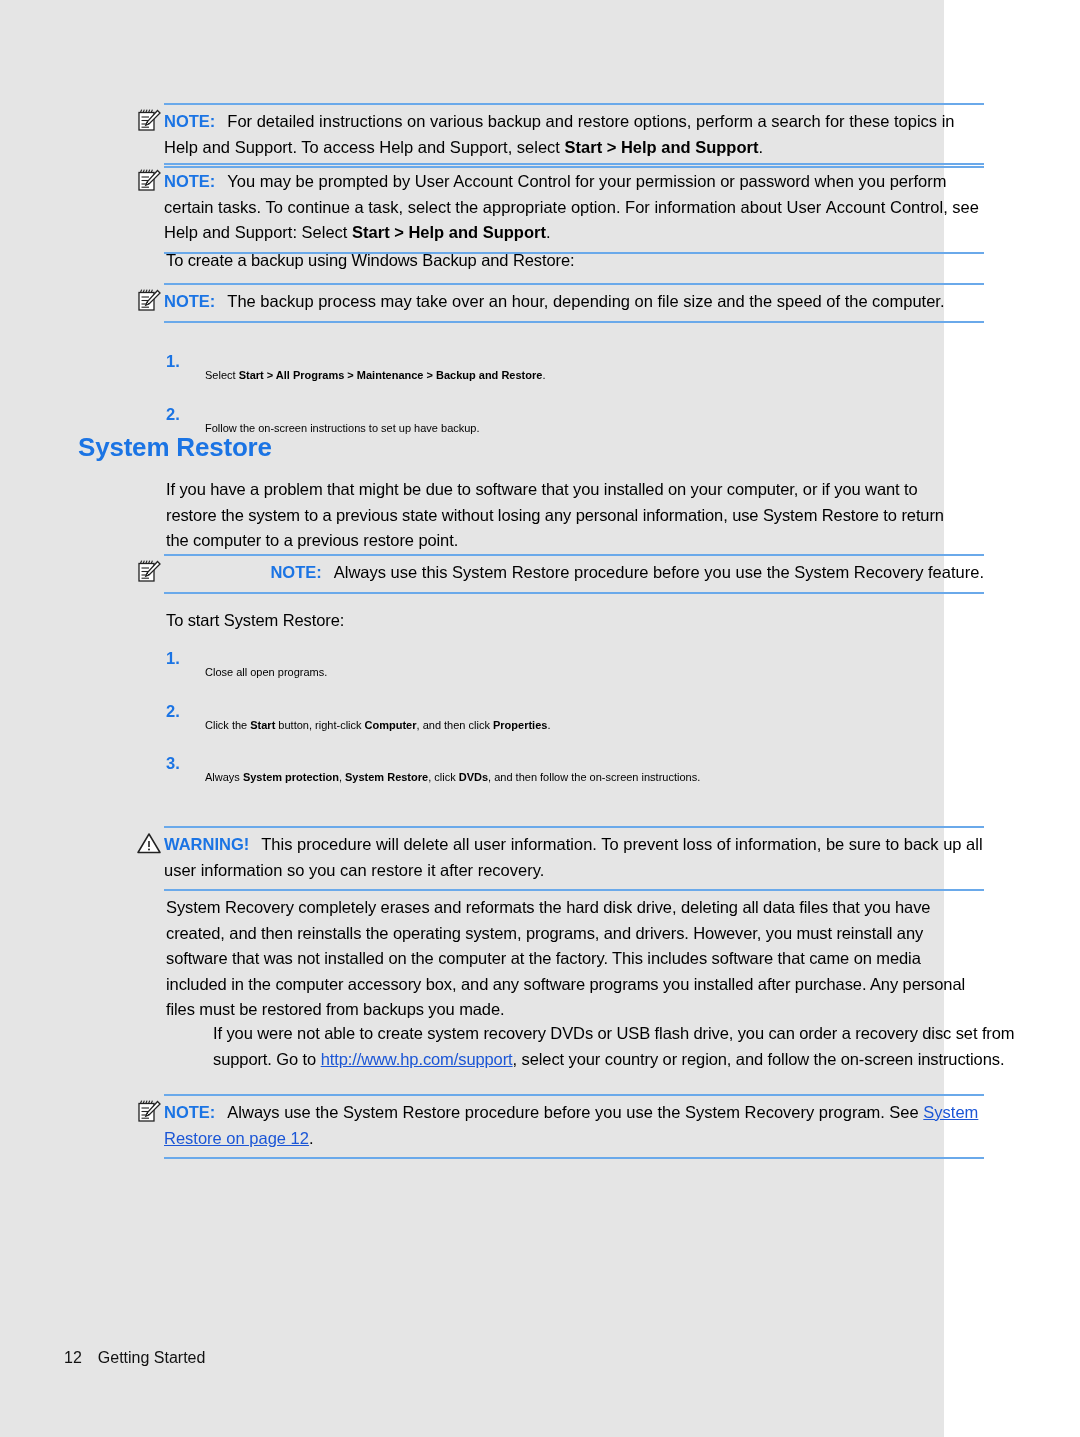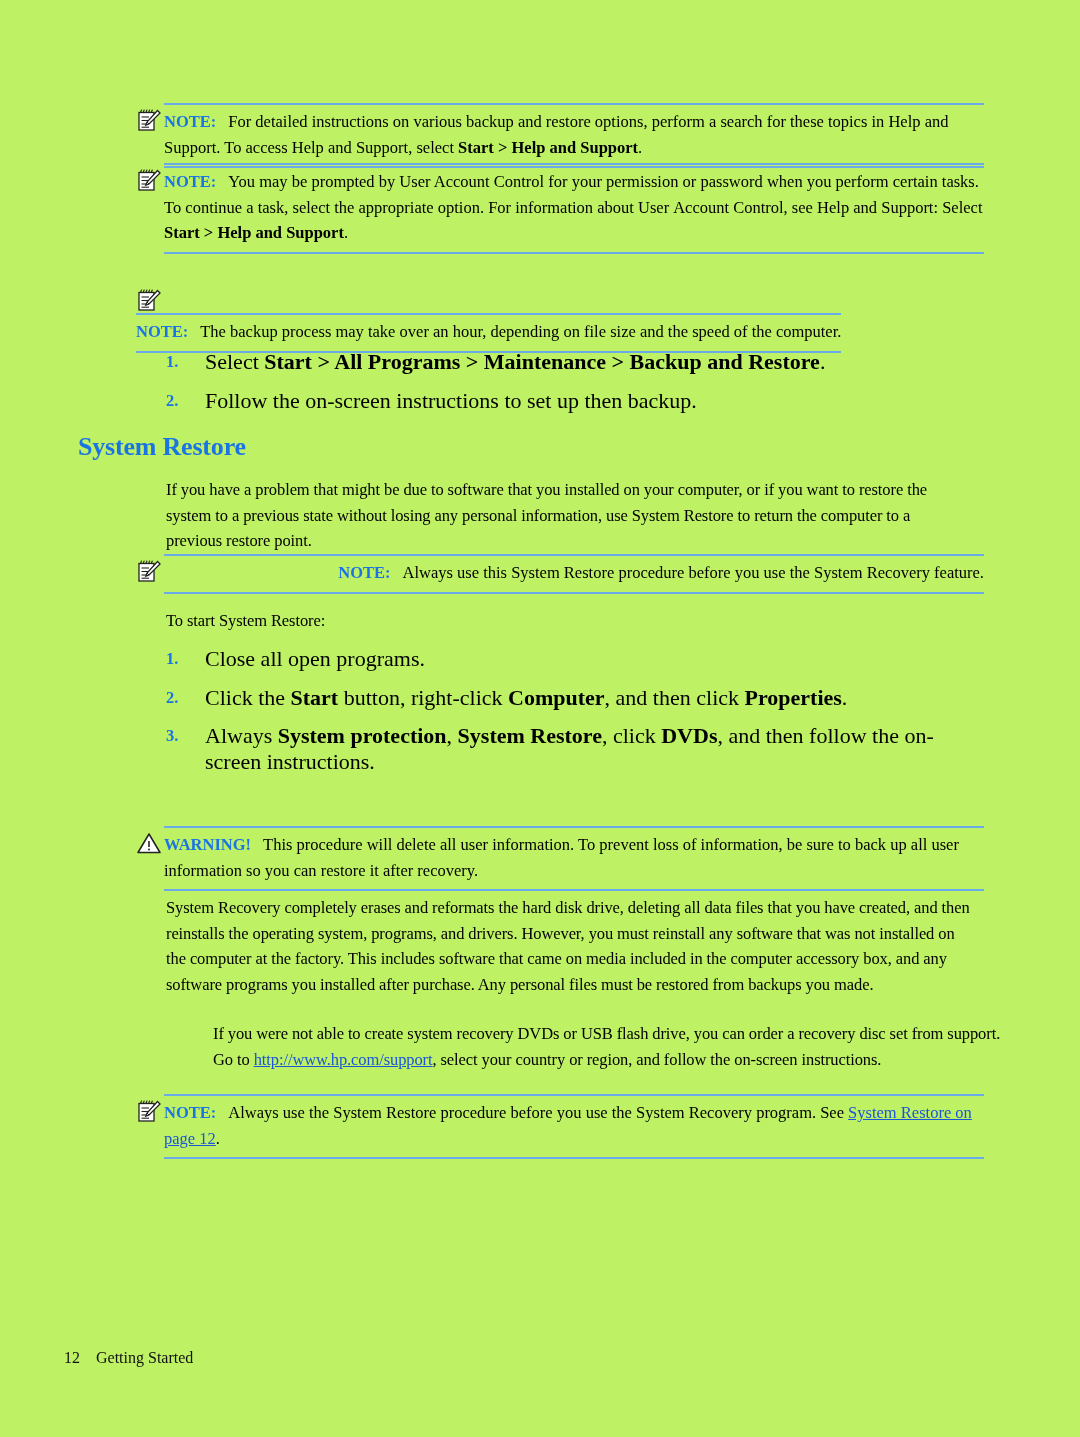--- a/index.html
+++ b/index.html
@@ -10,24 +10,23 @@
   body {
     width: 1080px;
     height: 1437px;
     font-family: "Liberation Sans", sans-serif;
     color: #000000;
     position: relative;
     overflow: hidden;
   }
   .page {
     position: relative;
-    width: 1080px;
+    width: 944px;
     height: 1437px;
-    background: #bef264;
-    font-family: Liberation Serif, serif;
+    background: #e5e5e5;
   }
   p, .para {
     margin: 0;
     font-size: 16.5px;
     line-height: 25.5px;
     letter-spacing: -0.1px;
   }
   b, .b { font-weight: bold; }
 
   
@@ -79,23 +78,24 @@
   .onum {
     color: #1b74e4;
     font-weight: bold;
     font-size: 16.5px;
     line-height: 25.5px;
     width: 39px;
     min-width: 39px;
     text-align: left;
   }
   .otext {
-    font-size: 22px;
+    font-size: 11px;
     line-height: 25.5px;
     flex: 1;
+    margin-top: 14px;
   }
 
   
   .lnk {
     color: #1b56d6;
     text-decoration: underline;
   }
 
   
   .footer {
@@ -148,22 +148,23 @@
         <path d="M11 15 L13 17" stroke="#222" stroke-width="1"></path>
       </svg>
     </div>
     <div class="admon-body">
       <span class="admon-label">NOTE:</span><span class="admon-gap"></span><span class="admon-text">You may be prompted by User Account Control for your permission or password when you</span>
       <span class="admon-text">perform certain tasks. To continue a task, select the appropriate option. For information about User</span>
       <span class="admon-text">Account Control, see Help and Support: Select </span><b class="admon-text">Start &gt; Help and Support</b><span class="admon-text">.</span>
     </div>
   </div>
 
-
-  <div class="admon" style="left:136px; top:283px; width:848px;flex-direction:column;">
+  <p class="para" style="position:absolute; left:166px; top:248px; width:820px;">To create a backup using Windows Backup and Restore:</p>
+
+  <div class="admon" style="left:136px; top:283px; width:848px;">
     <div class="admon-icon">
       <svg width="26" height="26" viewBox="0 0 26 26">
         <rect x="3" y="5.5" width="15" height="17.5" fill="#ffffff" stroke="#222" stroke-width="1.3"></rect>
         <line x1="5.5" y1="10" x2="13" y2="10" stroke="#222" stroke-width="1.1"></line>
         <line x1="5.5" y1="13.5" x2="12" y2="13.5" stroke="#222" stroke-width="1.1"></line>
         <line x1="5.5" y1="17" x2="11" y2="17" stroke="#222" stroke-width="1.1"></line>
         <line x1="5.5" y1="20.2" x2="13" y2="20.2" stroke="#222" stroke-width="1.1"></line>
         <path d="M4.5 5.5 L5.6 2.6 M7.2 5.5 L8.3 2.6 M9.9 5.5 L11 2.6 M12.6 5.5 L13.7 2.6 M15.3 5.5 L16.4 2.6" stroke="#222" stroke-width="1.1" fill="none"></path>
         <path d="M21.5 3.5 L24 6 L13 17 L9.8 18.2 L11 15 Z" fill="#ffffff" stroke="#222" stroke-width="1.3"></path>
         <path d="M11 15 L13 17" stroke="#222" stroke-width="1"></path>
@@ -175,21 +176,21 @@
     </div>
   </div>
 
   <div class="olist" style="left:166px; top:349px; width:820px;">
     <div class="oitem">
       <span class="onum">1.</span>
       <span class="otext"><span>Select </span><b>Start &gt; All Programs &gt; Maintenance &gt; Backup and Restore</b><span>.</span></span>
     </div>
     <div class="oitem">
       <span class="onum">2.</span>
-      <span class="otext">Follow the on-screen instructions to set up then backup.</span>
+      <span class="otext">Follow the on-screen instructions to set up have backup.</span>
     </div>
   </div>
 
   <h1 class="h1" style="position:absolute; left:78px; top:432px;">System Restore</h1>
 
   <p class="para" style="position:absolute; left:166px; top:477px; width:800px;">If you have a problem that might be due to software that you installed on your computer, or if you want to restore the system to a previous state without losing any personal information, use System Restore to return the computer to a previous restore point.</p>
 
   <div class="admon" style="left:136px; top:554px; width:848px;text-align:right;">
     <div class="admon-icon">
       <svg width="26" height="26" viewBox="0 0 26 26">

